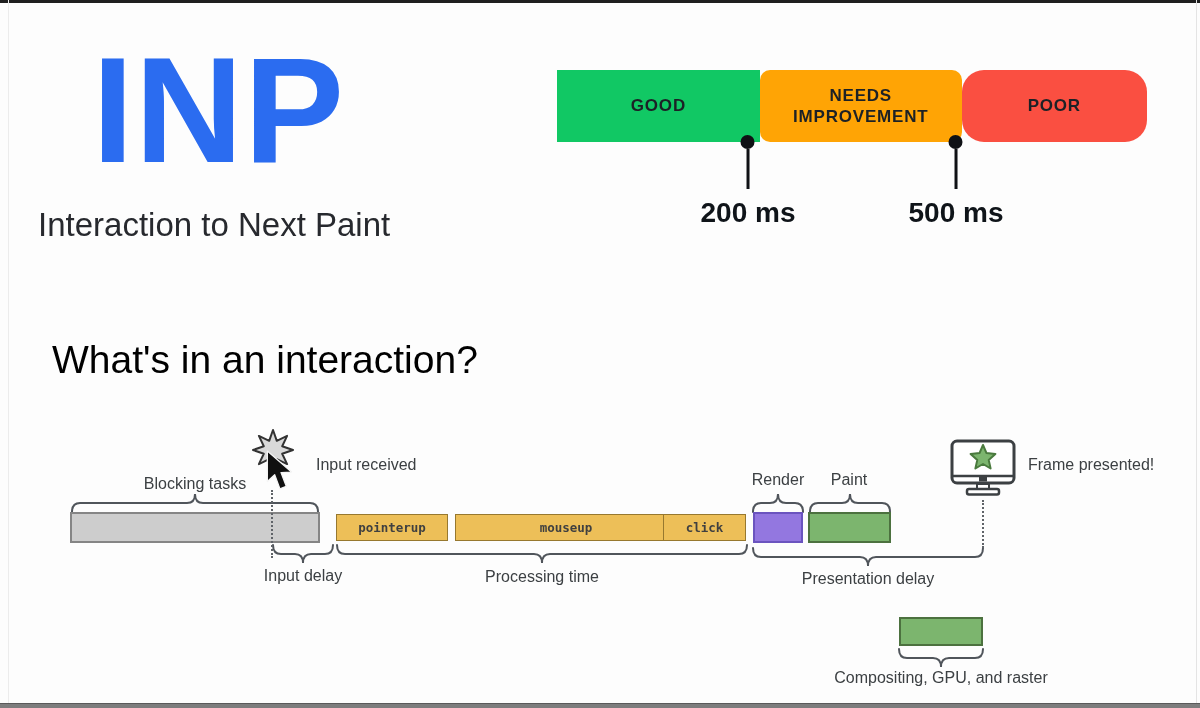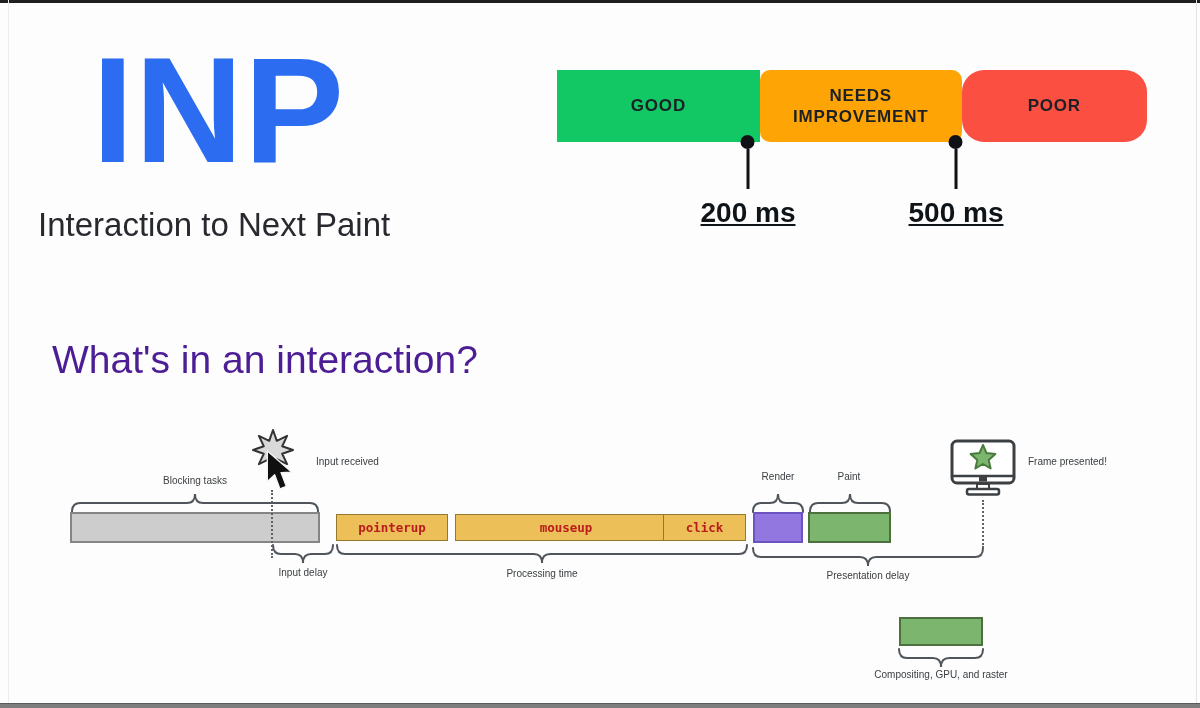--- a/index.html
+++ b/index.html
@@ -30,40 +30,40 @@
   .seg { display: flex; align-items: center; justify-content: center; text-align: center;
          font-size: 17px; font-weight: 700; letter-spacing: 0.8px; color: #1c2126; line-height: 1.25; }
   .seg-good { width: 209px; }
   .seg-mid  { width: 208px; }
   .seg-poor { width: 191px; border-radius: 22px; }
   .seg-mid span { max-width: 150px; display: inline-block; }
 
   .marker { position: absolute; top: 135px; display: flex; flex-direction: column; align-items: center; transform: translateX(-50%); }
   .marker .dot { width: 14px; height: 14px; border-radius: 50%; background: #0f1115; }
   .marker .stem { width: 3px; height: 40px; background: #0f1115; }
-  .marker .ms-label { margin-top: 8px; font-size: 28px; font-weight: 600; color: #0f1419; white-space: nowrap; text-decoration: underline; }
+  .marker .ms-label { margin-top: 8px; font-size: 28px; font-weight: 600; color: #0f1419; white-space: nowrap; }
 
   
-  .question { position: absolute; left: 52px; top: 338px; font-size: 39px; font-weight: 400; color: #4c1d95; }
+  .question { position: absolute; left: 52px; top: 338px; font-size: 39px; font-weight: 400; color: #000000; }
 
   
   .bar { position: absolute; }
   .bar-blocking { left: 70px; top: 512px; width: 250px; height: 31px; background: #cdcdcd; border: 2px solid #858585; }
   .event-bar { position: absolute; top: 514px; height: 27px; background: #edbf58; border: 1.5px solid #97782f;
                display: flex; align-items: center; justify-content: center;
-               font-family: "DejaVu Sans Mono", "Liberation Mono", monospace; font-size: 12.5px; font-weight: 700; color: #b91c1c; }
+               font-family: "DejaVu Sans Mono", "Liberation Mono", monospace; font-size: 12.5px; font-weight: 700; color: #404040; }
   .event-pointerup { left: 336px; width: 112px; }
   .event-mouseup   { left: 455px; width: 222px; }
   .event-click     { left: 663px; width: 83px; }
   .bar-render { left: 753px; top: 512px; width: 50px; height: 31px; background: #9377e0; border: 2px solid #6b54bf; }
   .bar-paint  { left: 808px; top: 512px; width: 83px; height: 31px; background: #7cb56e; border: 2px solid #4c713f; }
   .bar-compositing { left: 899px; top: 617px; width: 84px; height: 29px; background: #7cb56e; border: 2px solid #4c713f; }
 
   
-  .dlabel { position: absolute; font-size: 10px; color: #3c4043; white-space: nowrap; }
+  .dlabel { position: absolute; font-size: 16px; color: #3c4043; white-space: nowrap; }
   .center { transform: translateX(-50%); }
   .lbl-blocking { left: 195px; top: 475px; }
   .lbl-input-received { left: 316px; top: 456px; }
   .lbl-render { left: 778px; top: 471px; }
   .lbl-paint { left: 849px; top: 471px; }
   .lbl-frame { left: 1028px; top: 456px; }
   .lbl-input-delay { left: 303px; top: 567px; }
   .lbl-processing { left: 542px; top: 568px; text-align: center; }
   .lbl-presentation { left: 868px; top: 570px; }
   .lbl-compositing { left: 941px; top: 669px; }

